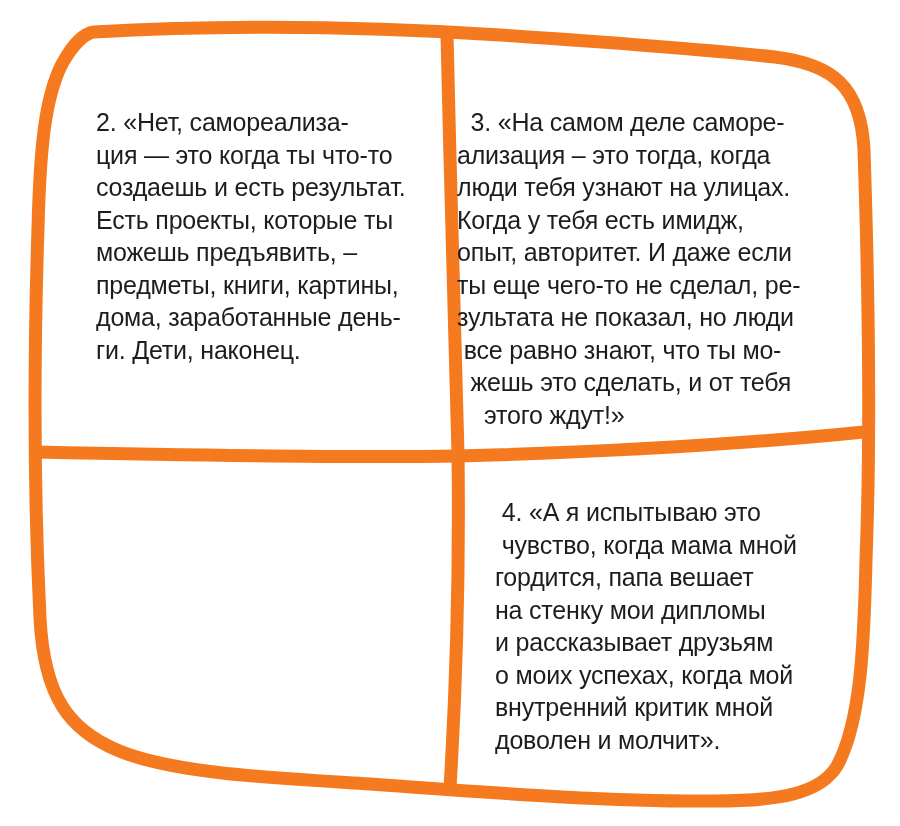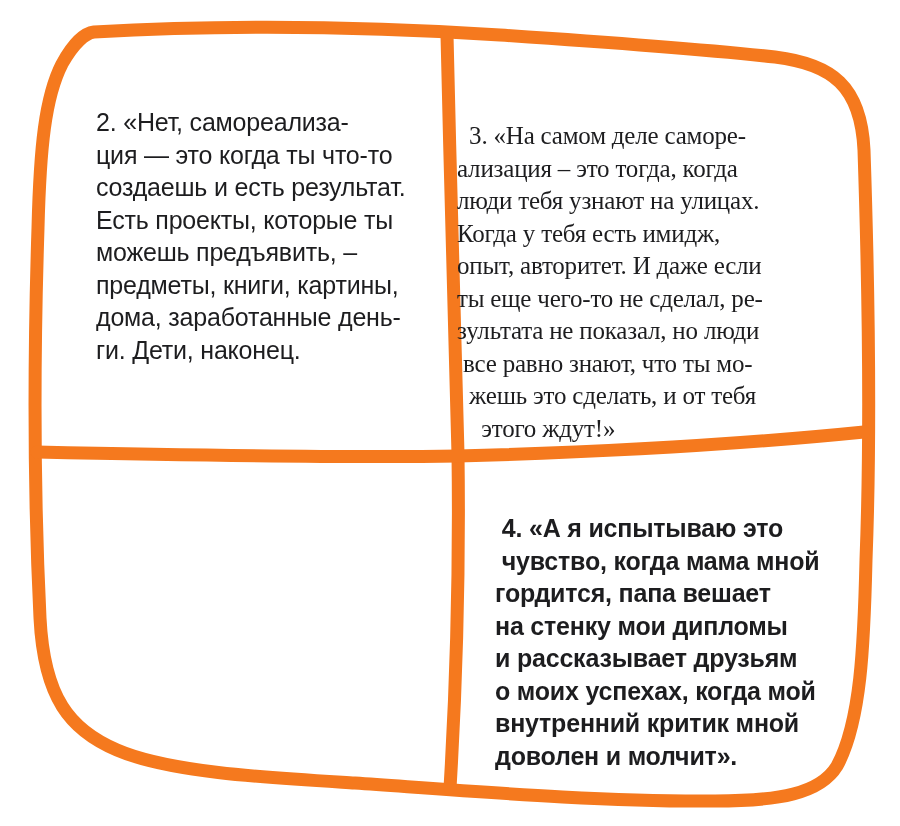--- a/index.html
+++ b/index.html
@@ -29,23 +29,23 @@
   .qtext {
     position: absolute;
     white-space: pre;          
     font-size: 25px;
     line-height: 32.5px;
     letter-spacing: -0.2px;
     color: #1d1d1f;
     font-weight: 400;
   }
   #q-top-left     { left: 96px;  top: 106px; }
-  #q-top-right    { left: 457px; top: 120px; font-family: Liberation Serif, serif; }
+  #q-top-right    { left: 457px; top: 106px; }
   #q-bottom-left  { left: 68px;  top: 482px; }
-  #q-bottom-right { left: 495px; top: 512px; font-weight: bold; }
+  #q-bottom-right { left: 495px; top: 496px; }
 </style>
 </head>
 <body>
 
 <div class="canvas">
 
   <svg class="frame" viewBox="0 0 900 826" aria-hidden="true">
 
     <path fill="none" stroke-width="13" stroke-linecap="round" stroke-linejoin="round" d="M 94 32
              C 220 25, 360 26, 500 35

